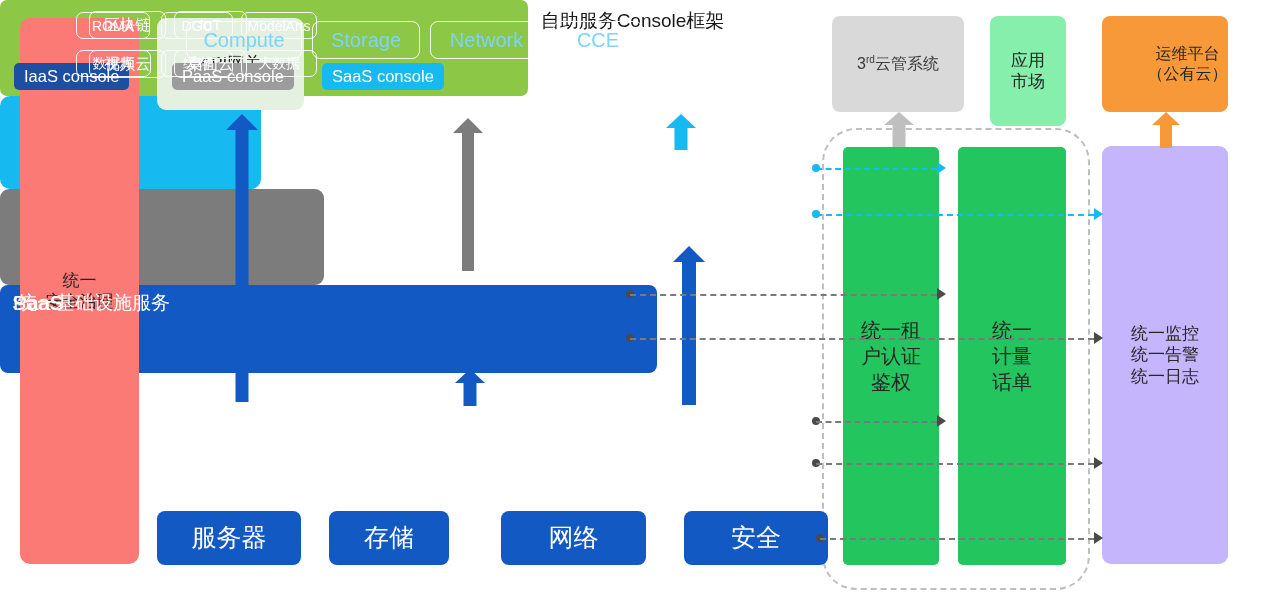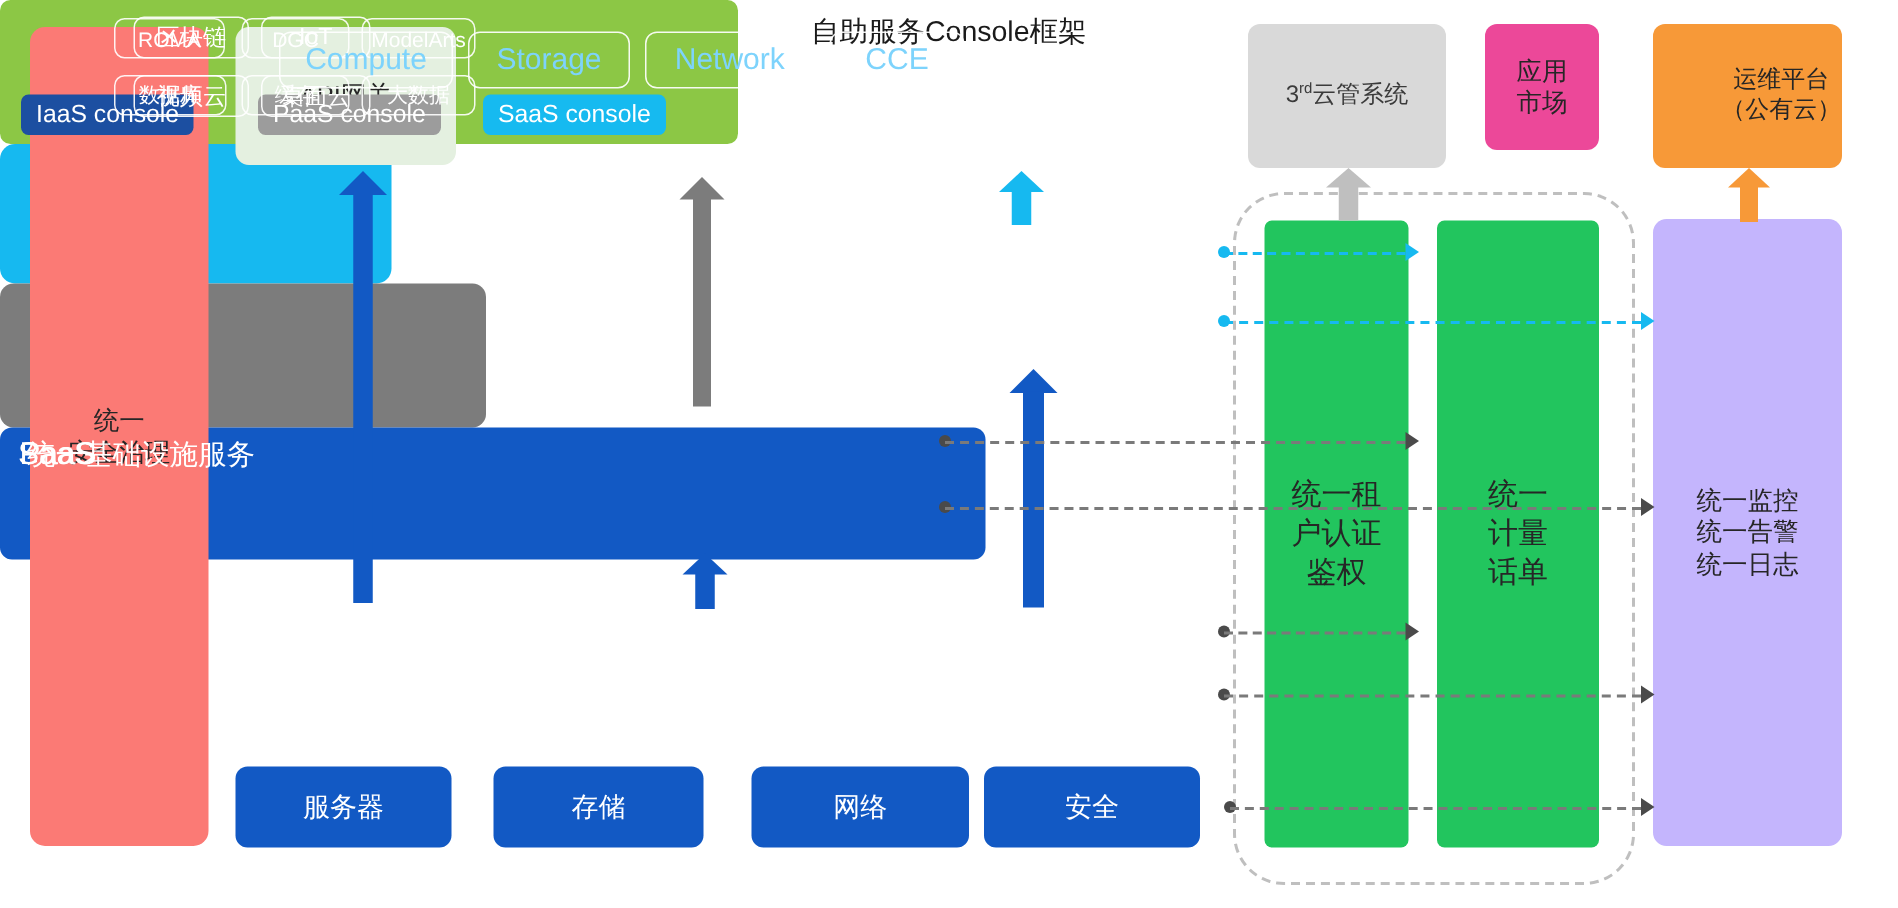--- a/index.html
+++ b/index.html
@@ -37,20 +37,21 @@
   #api-gw{
     left:157px; top:18px; width:147px; height:92px;
     background:#E4F0E0; color:#262626; font-size:17px;
   }
 
   
   #console-frame{
     left:321px; top:18px; width:492px; height:96px;
     background:#8CC745; border-radius:7px;
     display:block;
+    padding-left:36px;
   }
   #console-title{
     position:absolute; left:0; top:8px; width:100%;
     text-align:center; color:#1a1a1a; font-size:19px;
   }
   .console-pill{
     position:absolute; top:63px; height:27px;
     border-radius:5px; color:#ffffff; font-size:16.5px;
     display:flex; align-items:center; justify-content:center;
     box-sizing:border-box; padding:0 10px;
@@ -59,22 +60,22 @@
   #pill-paas{ left:172px; background:#9C9C9C; }
   #pill-saas{ left:322px; background:#16BAF0; }
 
   
   #third-cloud{
     left:832px; top:16px; width:132px; height:96px;
     background:#D9D9D9; color:#3b3b3b; font-size:16px; border-radius:8px;
   }
   #third-cloud sup{ font-size:10px; vertical-align:super;}
   #app-market{
-    left:990px; top:16px; width:76px; height:84px;
-    background:#ec4899; color:#262626; font-size:17px; border-radius:8px;
+    left:990px; top:16px; width:76px; height:110px;
+    background:#86efac; color:#262626; font-size:17px; border-radius:8px;
   }
   #ops-top{
     left:1102px; top:16px; width:126px; height:96px;
     background:#F79938; color:#262626; font-size:16px; border-radius:8px;padding-left:45px;
   }
 
   
   #ops-rail{
     left:1102px; top:146px; width:126px; height:418px;
     background:#c4b5fd; color:#262626; font-size:17px; border-radius:9px;
@@ -141,26 +142,26 @@
     box-sizing:border-box;
   }
   #ic-compute{ left:186px; width:116px; }
   #ic-storage{ left:312px; width:108px; }
   #ic-network{ left:430px; width:113px; }
   #ic-cce{     left:553px; width:90px;  }
 
   
   .bottom-box{
     top:511px; height:54px;
-    background:#1259C4; color:#ffffff; font-size:18px; border-radius:8px;
+    background:#1259C4; color:#ffffff; font-size:25px; border-radius:8px;
   }
   #bb-server{  left:157px; width:144px; }
-  #bb-storage{ left:329px; width:140px; }
+  #bb-storage{ left:329px; width:120px; }
   #bb-network{ left:501px; width:145px; }
-  #bb-security{left:656px; width:144px;font-family:Liberation Serif, serif; }
+  #bb-security{left:684px; width:144px;font-family:Liberation Serif, serif; }
 
   
   #dashed-zone{
     position:absolute;
     left:822px; top:128px; width:268px; height:462px;
     border:2.5px dashed #BFBFBF; border-radius:34px;
     box-sizing:border-box;
   }
   
   .gcol{

